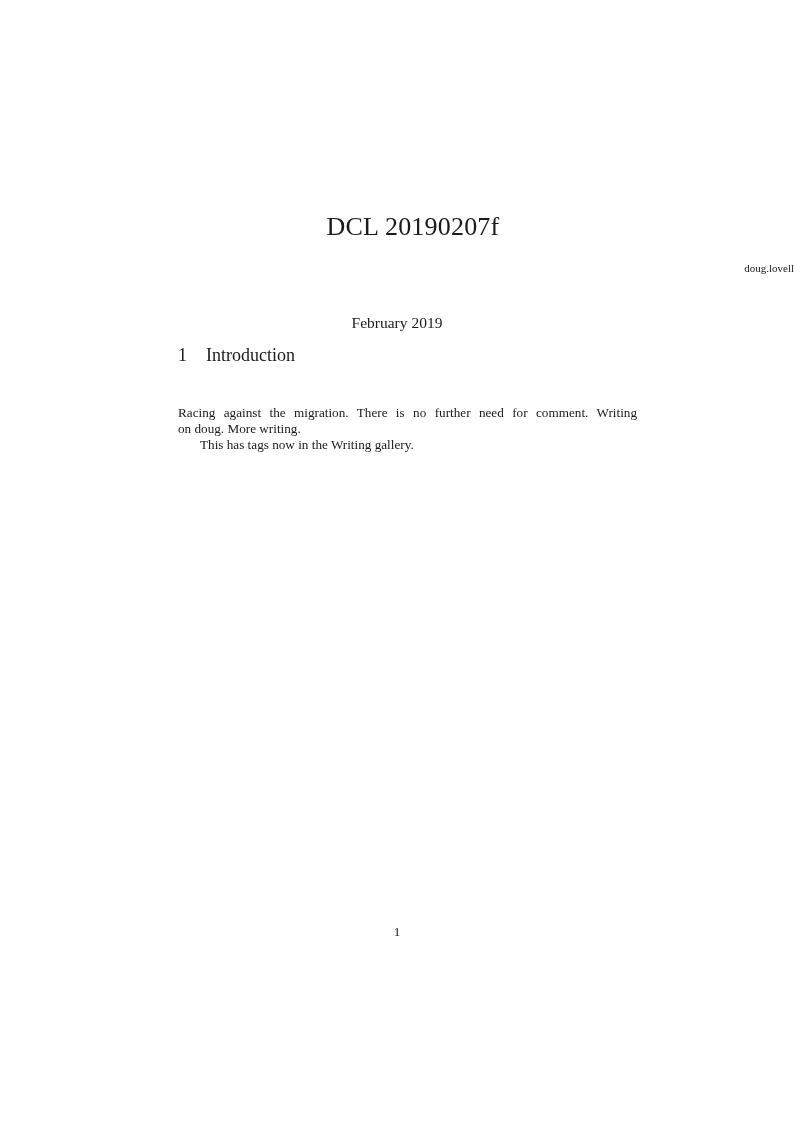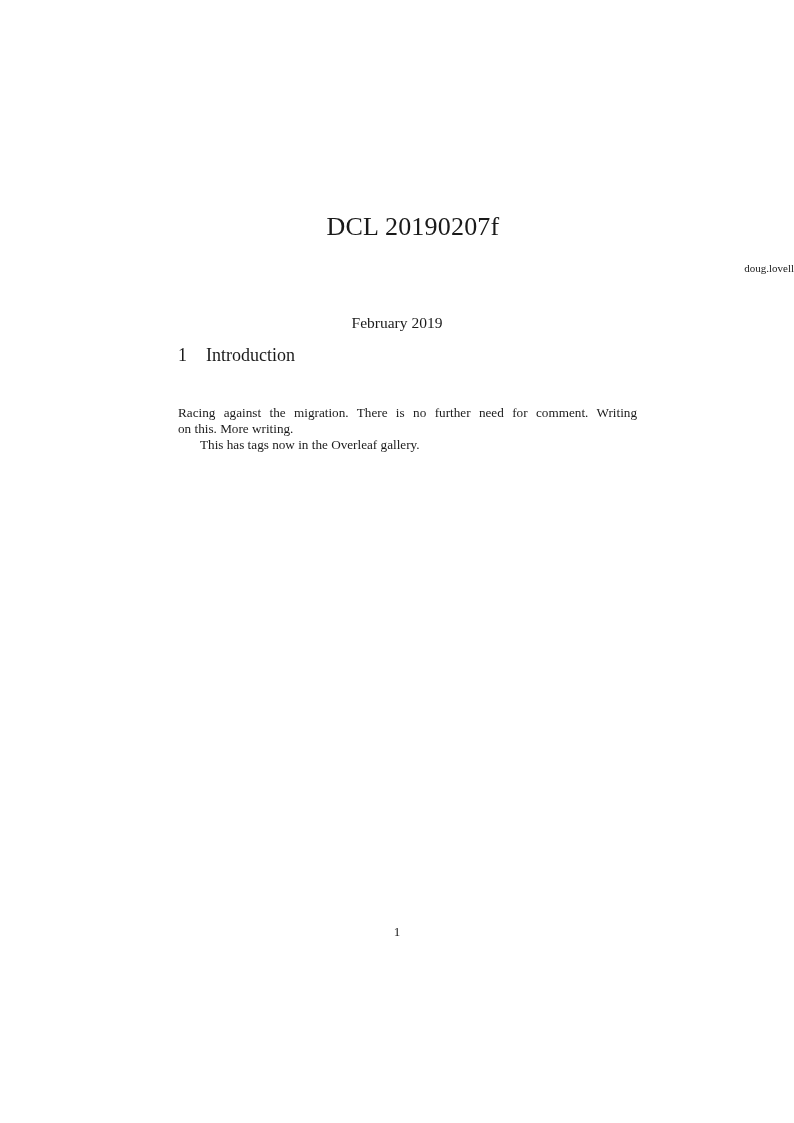--- a/index.html
+++ b/index.html
@@ -99,19 +99,19 @@
   <div class="doc-author">doug.lovell</div>
 
   <div class="doc-date">February 2019</div>
 
   <div class="section-heading">
     <span class="section-number">1</span><span>Introduction</span>
   </div>
 
   <div class="body-text">
     <div class="body-line justified">Racing against the migration. There is no further need for comment. Writing</div>
-    <div class="body-line">on this. More writing.</div>
-    <div class="body-line indented">This has tags now in the Overleaf gallery.</div>
+    <div class="body-line">on doug. More writing.</div>
+    <div class="body-line indented">This has tags now in the Writing gallery.</div>
   </div>
 
   <div class="page-number">1</div>
 
 </div>
 
 </body></html>

